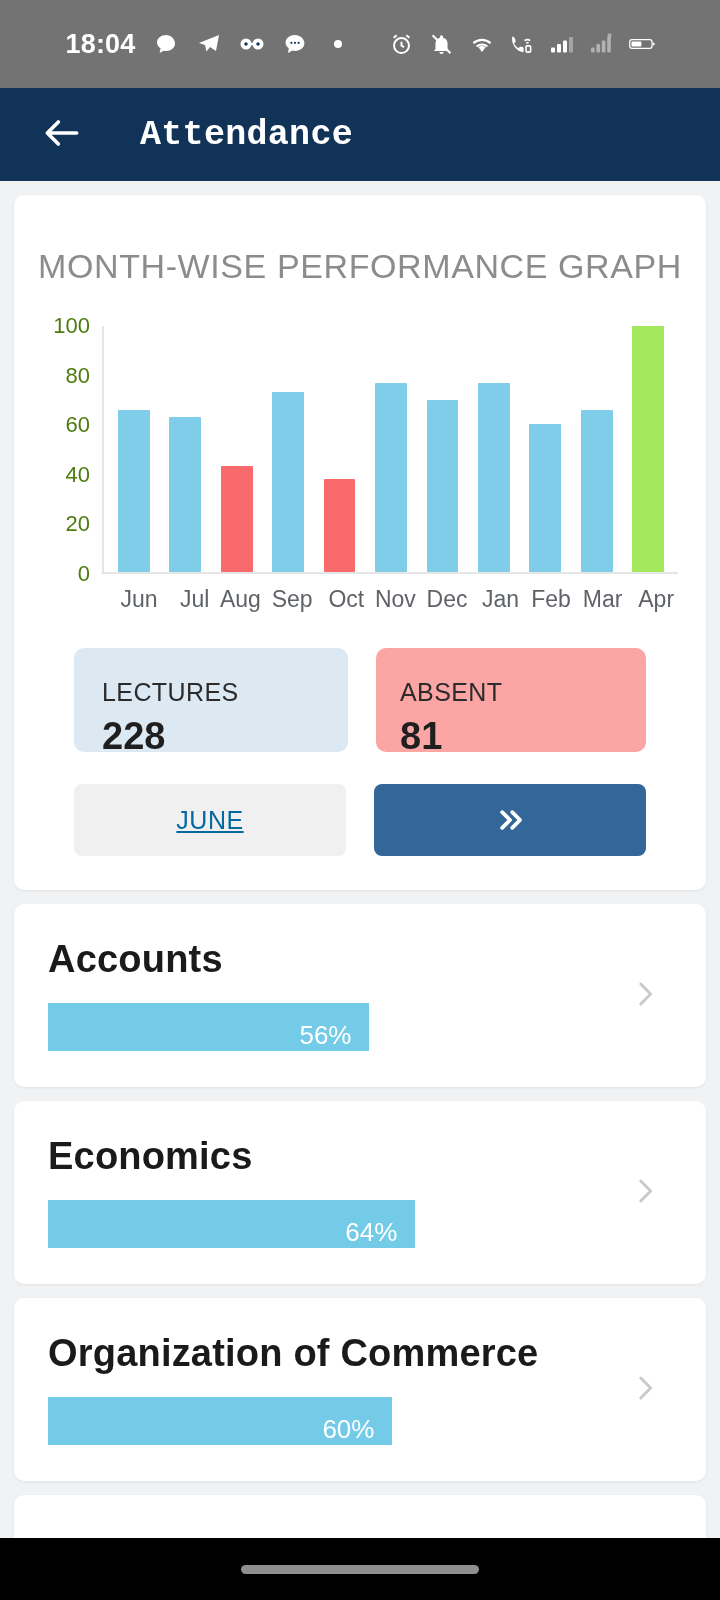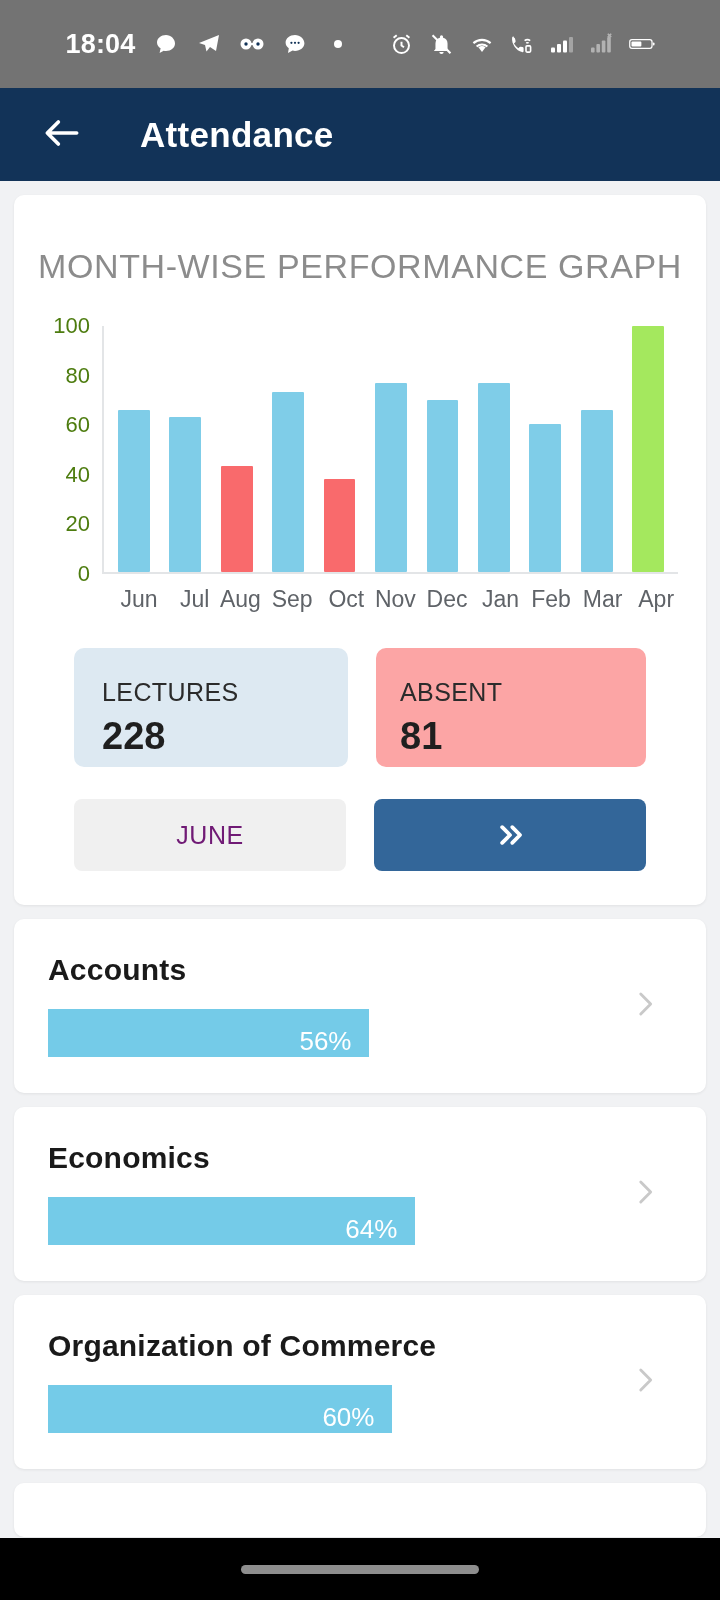--- a/index.html
+++ b/index.html
@@ -24,21 +24,21 @@
   .sb-gap { width:38px; }
   .sb-right { display:flex; align-items:center; gap:14px; }
   .dim { opacity:.45; }
 
   
   .appbar {
     height:93px; background:#123358;
     display:flex; align-items:center; padding:0 34px;
   }
   .back-btn { width:56px; height:56px; display:flex; align-items:center; justify-content:center; cursor:pointer; }
-  .appbar-title { color:#fff; font-size:35px; font-weight:600; margin-left:50px; letter-spacing:.3px; }
+  .appbar-title { color:#fff; font-size:35px; font-weight:600; margin-left:50px; letter-spacing:.3px;font-family:Liberation Mono, monospace; }
 
   
   .content { position:absolute; top:181px; left:0; right:0; bottom:0; background:#f1f2f4; }
 
   .card {
     background:#fff; border-radius:10px; margin:14px;
     box-shadow:0 1px 3px rgba(0,0,0,.07);
   }
   .card-top { margin:14px 14px 0 14px; padding:24px 0 34px 0; }
 
@@ -68,42 +68,42 @@
   }
   .bar-slot { flex:1; display:flex; align-items:flex-end; justify-content:center; height:100%; }
   .bar { width:62%; border-radius:1px; }
 
   .x-axis { display:flex; margin-left:60px; padding:0 4px; margin-top:12px; }
   .x-slot { flex:1; text-align:right; color:#5f6368; font-size:23px; }
 
   
   .stats { display:flex; gap:28px; margin:32px 60px 0 60px; }
   .stat {
-    flex:1; border-radius:10px; padding:30px 28px 0 28px; height:119px;
+    flex:1; border-radius:10px; padding:30px 28px 0 28px; height:104px;
   }
   .stat.blue { background:#dde9f2; }
   .stat.pink { background:#fca5a5;padding-left:24px; }
   .stat-label { font-size:25px; color:#2b2b2b; letter-spacing:.4px; }
   .stat-value { font-size:38px; color:#1f1f1f; font-weight:600; margin-top:8px; }
 
   
   .btn-row { display:flex; gap:28px; margin:32px 60px 0 60px; }
   .btn {
     flex:1; height:72px; border-radius:8px;
     display:flex; align-items:center; justify-content:center;
     font-size:25px; letter-spacing:.5px; cursor:pointer; border:none;
     font-family:"Liberation Sans", sans-serif;
   }
-  .btn-month { background:#f0f0f0; color:#701a75; }
+  .btn-month { background:#f0f0f0; color:#0369a1;text-decoration:underline; }
   .btn-next { background:#336699; color:#fff; }
   .chev2 { display:flex; }
 
   
   .subject { padding:34px 34px 36px 34px; position:relative; }
-  .subject-name { font-size:30px; color:#1a1a1a; font-weight:600; letter-spacing:.2px; }
+  .subject-name { font-size:38px; color:#1a1a1a; font-weight:600; letter-spacing:.2px; }
   .bar-track { margin-top:22px; height:48px; width:92%; position:relative; }
   .bar-fill {
     height:48px; background:#74cbe8; display:flex;
     align-items:flex-end; justify-content:flex-end; padding-right:18px;
   }
   .bar-pct { color:#fff; font-size:26px; }
   .chev-right {
     position:absolute; right:44px; top:50%; transform:translateY(-50%);
   }
   .subject-partial { height:54px; overflow:hidden; }

